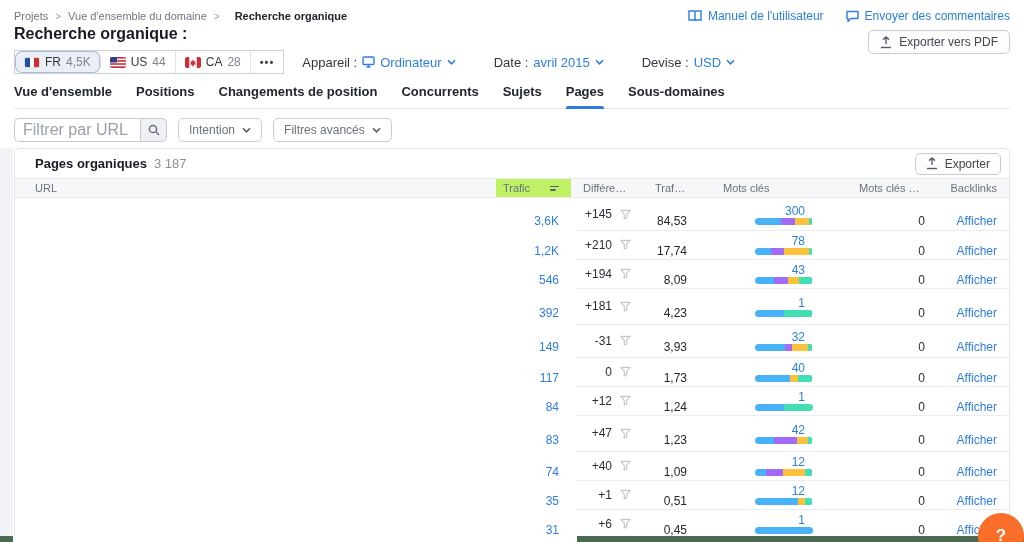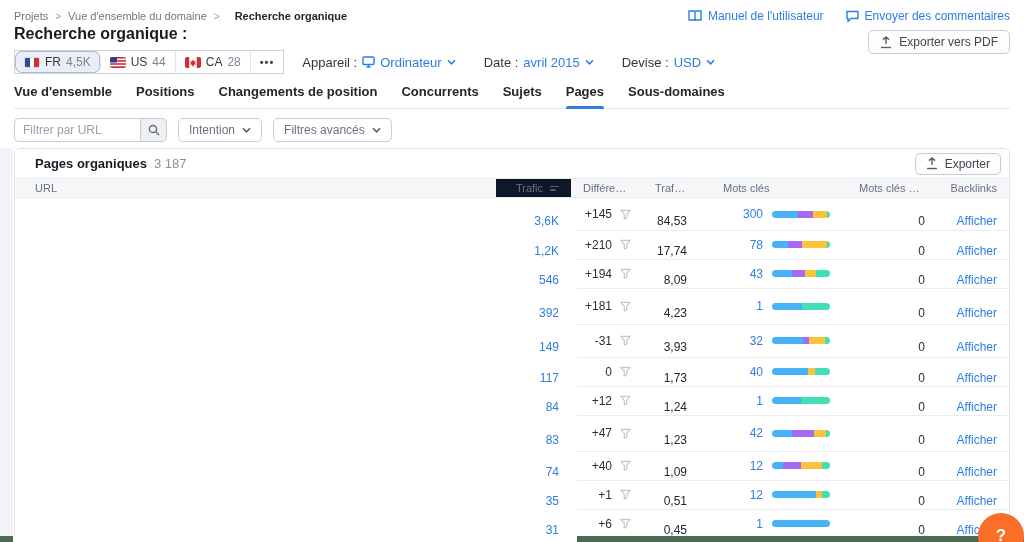--- a/index.html
+++ b/index.html
@@ -30,65 +30,65 @@
   
   .page-title { position:absolute; top:25px; left:14px; font-size:16px; font-weight:700; color:#181b24; }
   .scope-row { position:absolute; top:50px; left:14px; height:24px; display:flex; align-items:center; }
   .country-group { display:flex; align-items:stretch; border:1px solid #cdd2da; border-radius:0; height:24px; background:#fff; overflow:hidden; }
   .country-cell { display:flex; align-items:center; gap:5px; padding:0 9px; font-size:12px; color:#33363f; border-right:1px solid #e1e4e9; cursor:pointer; background:#fff; }
   .country-cell:last-child { border-right:none; }
   .country-cell .cnt { color:#7d8492; }
   .country-cell.selected { background:#eaeff7; box-shadow:inset 0 0 0 1px #aebdd8; border-radius:7px; }
   .country-cell.more { color:#40454f; font-weight:700; letter-spacing:1px; font-size:11px; }
   .flag { width:16px; height:11px; border-radius:2px; display:inline-block; }
-  .scope-filters { display:flex; align-items:flex-start; gap:28px; margin-left:18px; font-size:13px; color:#33363f; }
+  .scope-filters { display:flex; align-items:flex-start; gap:38px; margin-left:18px; font-size:13px; color:#33363f; }
   .scope-filter { display:flex; align-items:center; gap:5px; cursor:pointer; }
   .scope-filter .val { color:#2d7de2; display:flex; align-items:center; gap:5px; }
 
   
   .nav-tabs { position:absolute; top:84px; left:14px; right:14px; height:25px; display:flex; gap:24px; border-bottom:1px solid #e6e8ed; }
   .tab { font-size:13px; font-weight:700; color:#23262f; padding-bottom:9px; cursor:pointer; position:relative; white-space:nowrap; }
   .tab.active::after { content:""; position:absolute; left:0; right:0; bottom:-1px; height:3px; background:#2d7de2; border-radius:2px 2px 0 0; }
 
   
   .toolbar { position:absolute; top:118px; left:14px; display:flex; align-items:center; gap:11px; }
   .url-filter { display:flex; height:24px; }
   .url-filter input {
     width:126px; height:24px; border:1px solid #c6cbd4; border-right:none; border-radius:5px 0 0 5px;
-    padding:0 8px; font-size:12px; color:#0c4a6e; outline:none; font-family:inherit;
+    padding:0 8px; font-size:16px; color:#0c4a6e; outline:none; font-family:inherit;
   }
   .url-filter input::placeholder { color:#9aa1ad; }
   .search-btn { width:27px; height:24px; border:1px solid #c6cbd4; border-radius:0 5px 5px 0; background:#eef0f3; display:flex; align-items:center; justify-content:center; cursor:pointer; }
   .dd-btn { display:inline-flex; align-items:center; gap:7px; height:24px; padding:0 10px; border:1px solid #c9cdd5; border-radius:5px; background:#fff; color:#6a7180; font-size:12px; cursor:pointer; font-family:inherit; }
 
   
   .card { position:absolute; top:148px; left:14px; width:996px; height:388px; background:#fff; border:1px solid #e3e5ea; border-radius:6px 6px 0 0; }
   .card-header { height:29px; display:flex; align-items:center; justify-content:space-between; padding:0 8px 0 20px; }
   .card-title { font-size:13px; font-weight:700; color:#181b24; }
   .card-count { font-size:13px; color:#8a909c; font-weight:400; margin-left:7px; }
   .btn.small { height:22px; padding:0 10px; }
 
   .thead { height:20px; background:#f6f7f9; border-top:1px solid #e8eaee; border-bottom:1px solid #e8eaee; display:grid; align-items:center;
     grid-template-columns:minmax(0,1fr) 75px 72px 56px 148px 90px 72px; font-size:11px; color:#68707f; }
   .thead .h { padding:0 12px; white-space:nowrap; overflow:hidden; text-overflow:ellipsis; }
   .thead .h.url { padding-left:20px; }
   .thead .h.r { text-align:right; }
-  .thead .h.traffic { background:#0f172a; height:100%; display:flex; align-items:center; justify-content:flex-end; gap:7px; cursor:pointer; }
+  .thead .h.traffic { background:#bef264; height:100%; display:flex; align-items:center; justify-content:flex-end; gap:20px; cursor:pointer; }
   .sort-icon { display:inline-flex; flex-direction:column; gap:2px; }
   .sort-icon i { display:block; height:1.5px; background:#565d6b; border-radius:1px; }
   .sort-icon i:nth-child(1){ width:9px; } .sort-icon i:nth-child(2){ width:6px; }
 
   .tbody { position:relative; }
   .trow { display:grid; grid-template-columns:minmax(0,1fr) 75px 72px 56px 148px 90px 72px; align-items:center; position:relative; background:#fff; }
   .trow .sep { position:absolute; top:0; left:56.5%; right:0; height:1px; background:#eaecf0; }
   .cell { padding:0 12px; font-size:12px; white-space:nowrap; }
   .cell.r { text-align:right;margin-top:13px; }
   .cell a { color:#2d7de2; }
   .cell.diff { display:flex; align-items:center; justify-content:flex-end; gap:8px; color:#2b2e38; }
-  .cell.kw { display:flex; align-items:center; padding-right:0; }
+  .cell.kw { display:flex; align-items:center; padding-right:0;flex-direction:column; }
   .cell.kw .num { width:52px; text-align:right; }
   .cell.paid { color:#2b2e38; }
   .bar { width:58px; height:7px; border-radius:4px; overflow:hidden; display:flex; margin-left:9px; }
   .bar i { display:block; height:100%; }
 
   
   .left-gutter { position:absolute; left:0; top:148px; width:13px; height:388px; background:#f2f3f6; }
   .bottom-strip-l { position:absolute; left:0; top:536px; width:13px; height:6px; background:#4a6b50; }
   .bottom-strip-r { position:absolute; left:577px; top:536px; width:447px; height:6px; background:#4a6b50; }
   .help-fab { position:absolute; left:978px; top:513px; width:46px; height:46px; border-radius:50%; background:#f96e29; color:#fff;

